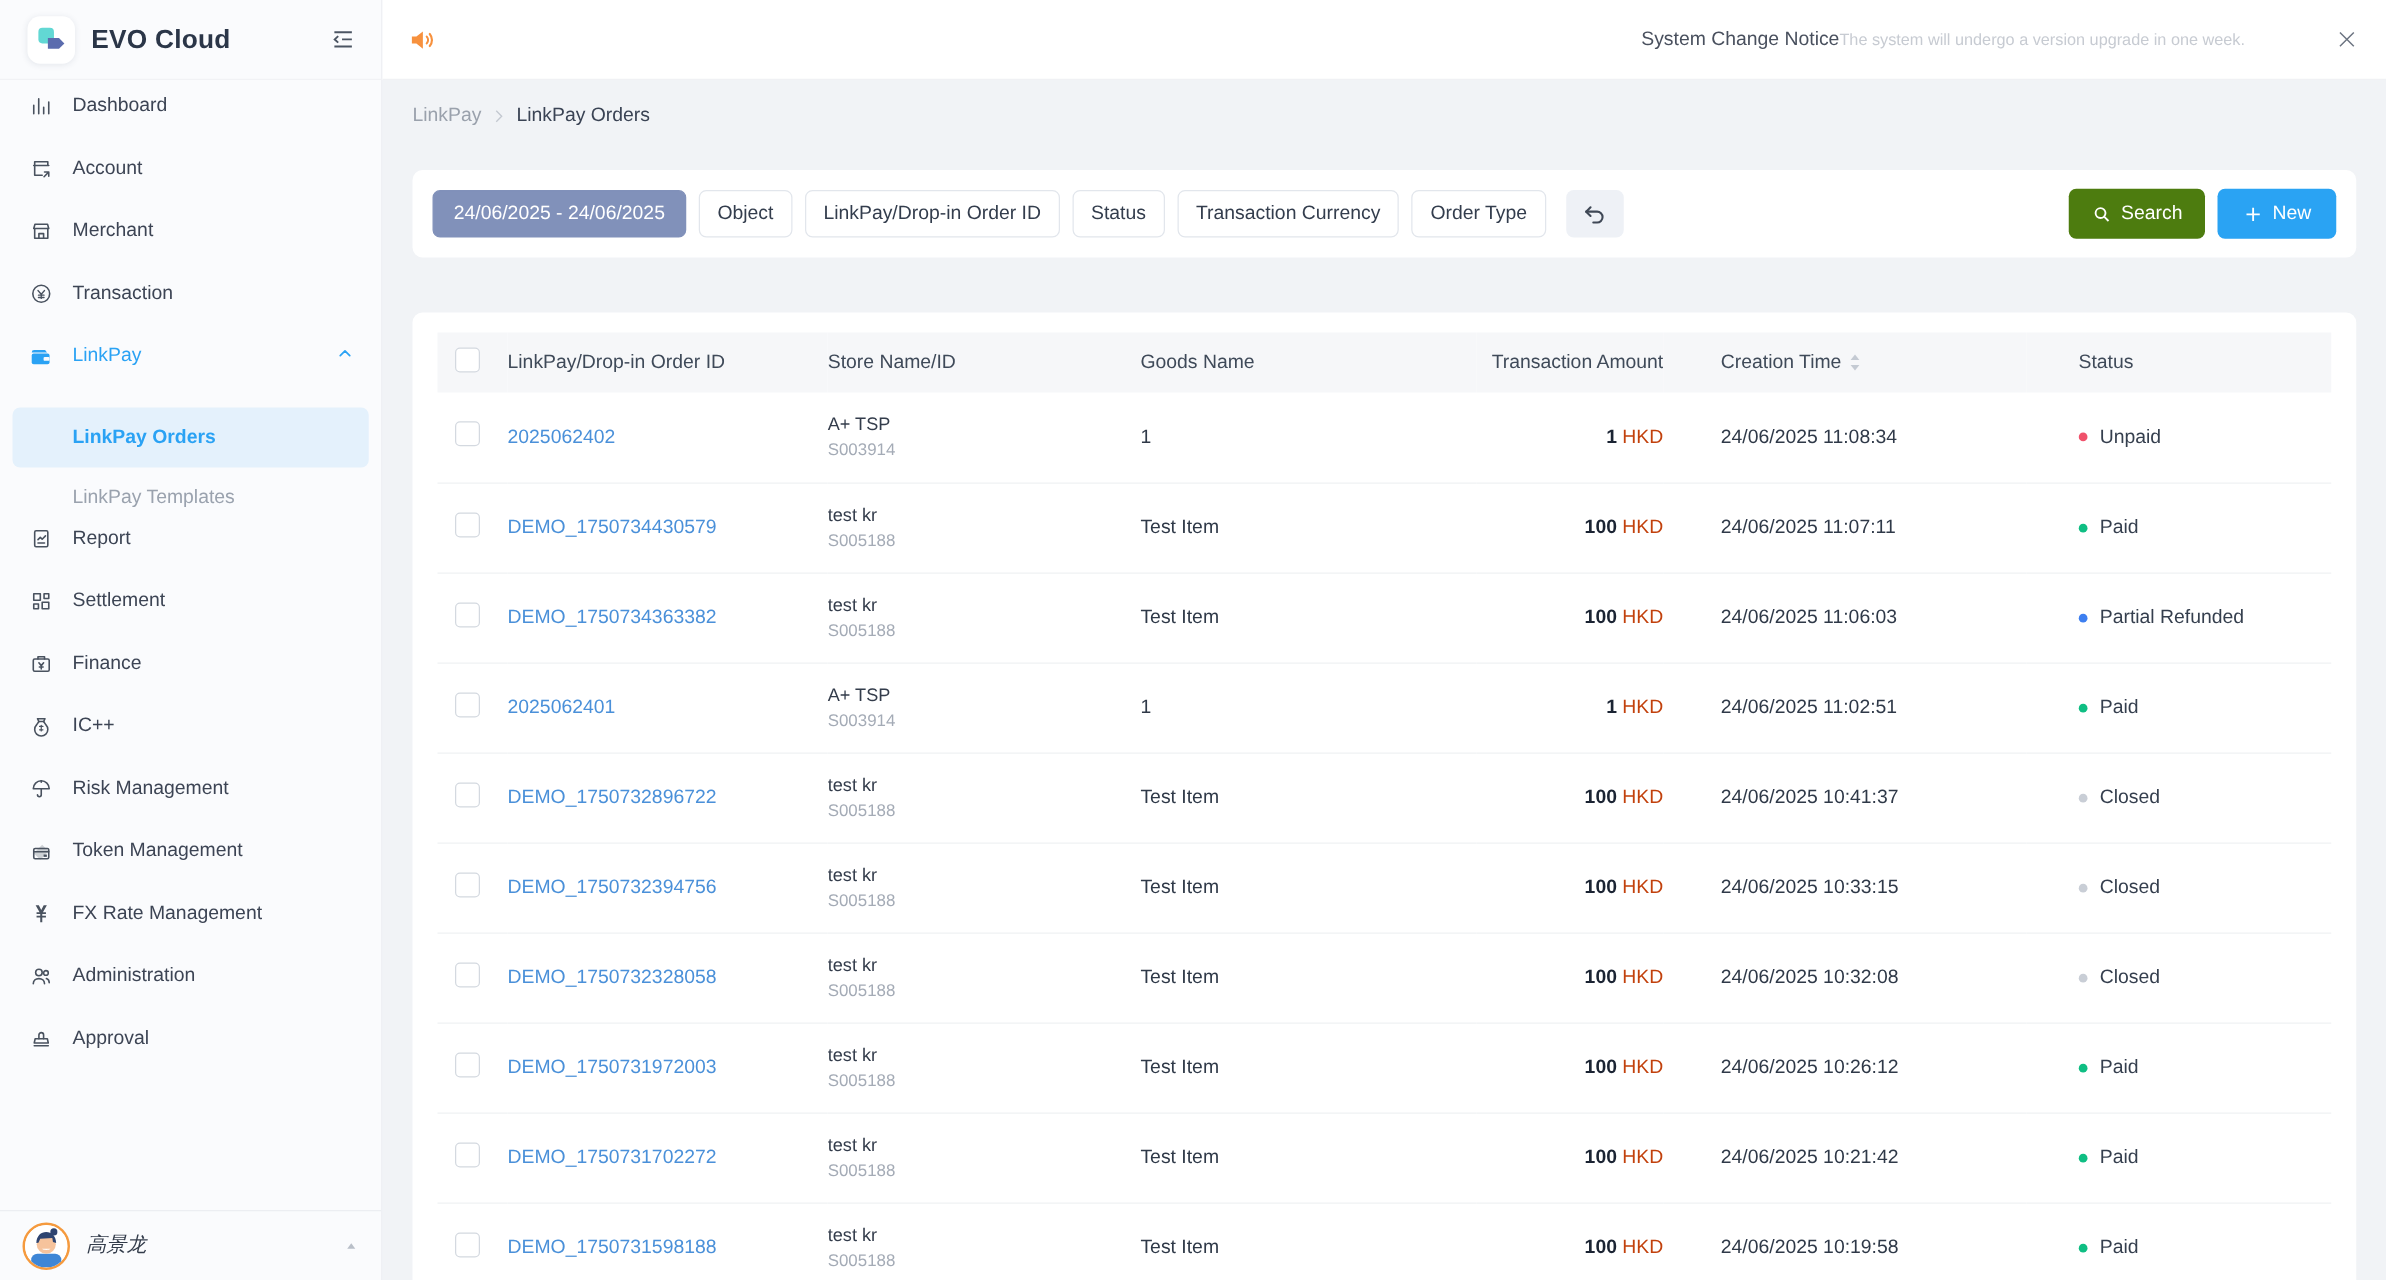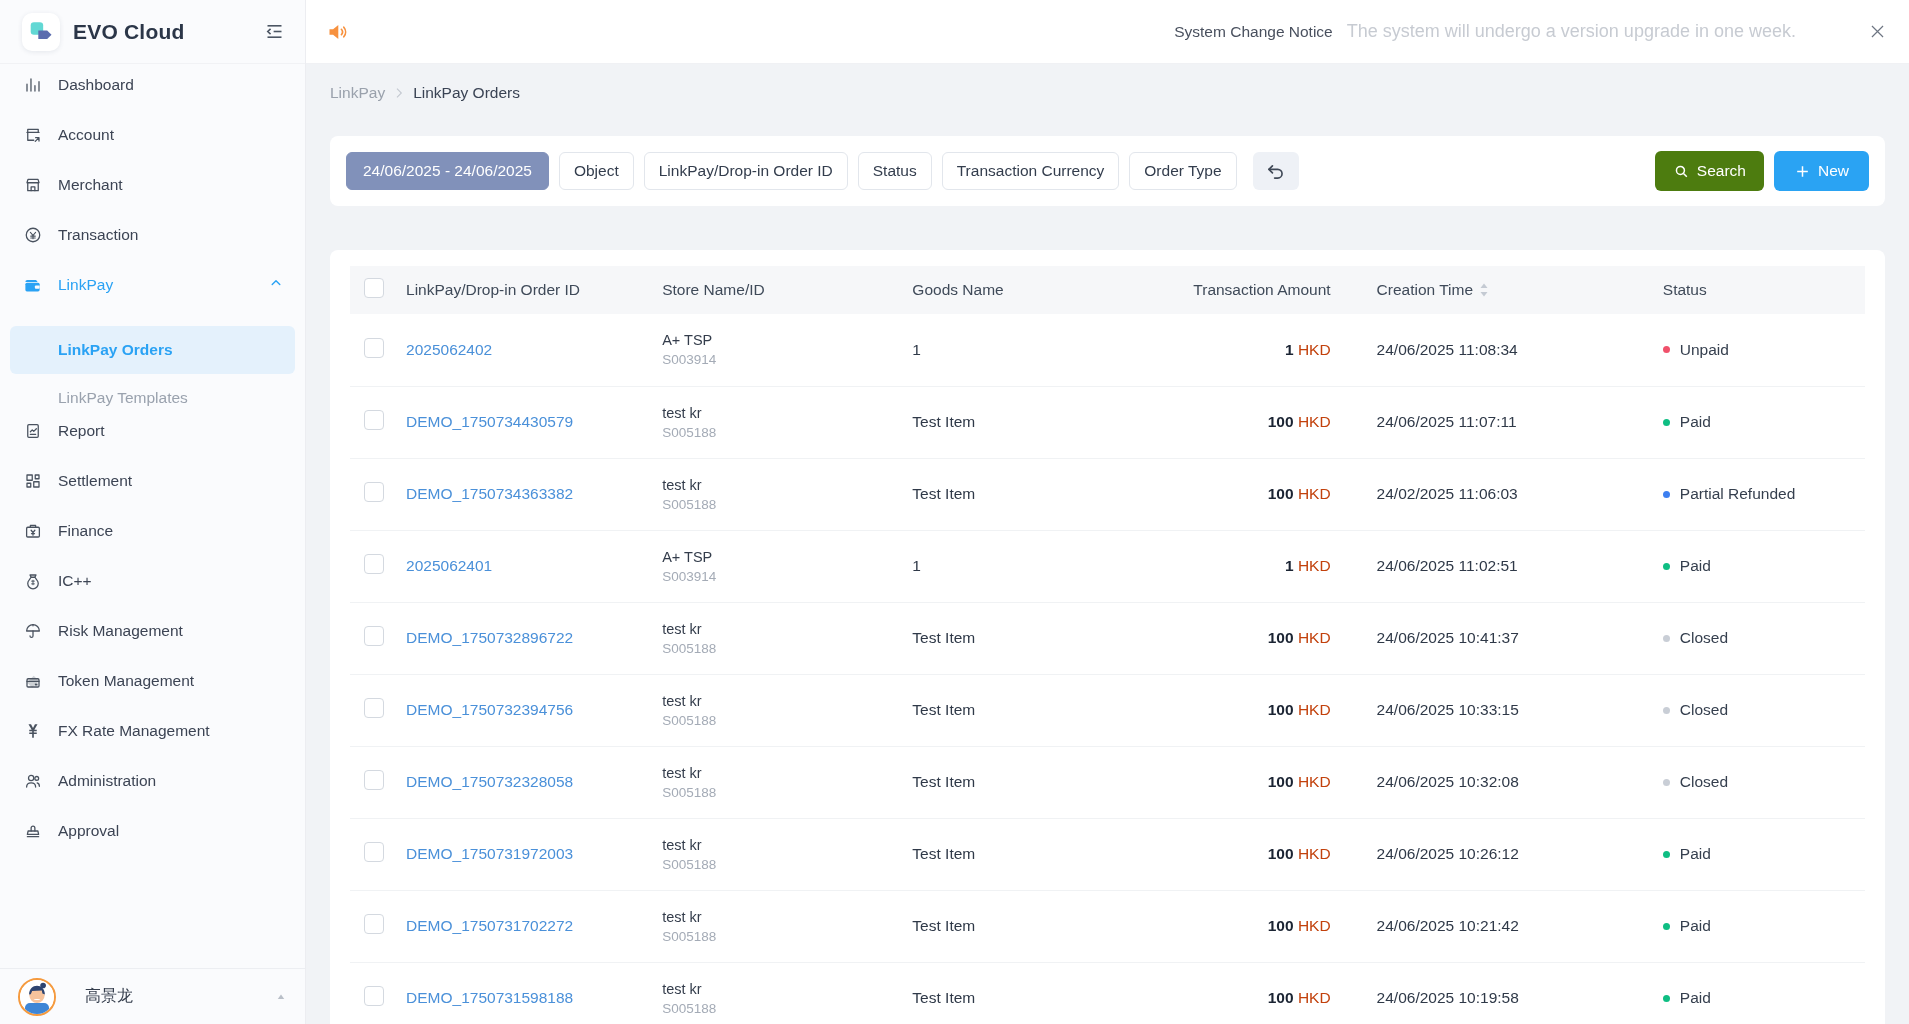--- a/index.html
+++ b/index.html
@@ -25,33 +25,33 @@
                font-size:15.5px; color:#3c4454; border-radius:6px; cursor:pointer; white-space:nowrap; }
   .menu-item .mi-icon { width:21px; display:flex; justify-content:center; color:#49525f; }
   .menu-item.is-active { color:#2aa2f4; }
   .menu-item.is-active .mi-icon { color:#2aa2f4; }
   .mi-chevron { margin-left:auto; }
   .sub-item { height:48px; display:flex; align-items:center; padding-left:48px; font-size:15.5px;
               border-radius:6px; color:#9aa2ae; cursor:pointer; white-space:nowrap; }
   .sub-item.is-active { background:#e4f1fc; color:#2aa2f4; font-weight:700; }
 
   .user-bar { height:56px; min-height:56px; border-top:1px solid #eceef2; display:flex;
-              align-items:center; gap:29px; padding:0 18px; cursor:pointer; }
+              align-items:center; gap:13px; padding:0 18px; cursor:pointer;font-style:italic; }
   .avatar { width:38px; height:38px; border-radius:50%; border:2px solid #f59a3e;
             background:#fff; overflow:hidden; display:flex; align-items:center; justify-content:center; }
   .user-name { font-size:16px; color:#333c4b; }
   .user-collapse { margin-left:auto; color:#b9bfc8; }
 
   
   .right-col { flex:1; min-width:0; display:flex; flex-direction:column; }
   .topbar { height:64px; min-height:64px; background:#fff; display:flex; align-items:center;
             padding:0 22px 0 20px; border-bottom:1px solid #f0f1f4; }
   .notice-group { margin-left:auto; display:flex; align-items:baseline; }
   .notice-label { font-size:15.5px; color:#49505e; }
-  .notice-text  { font-size:18px; color:#c7cbd2; margin-left:14px; }
+  .notice-text  { font-size:13px; color:#c7cbd2; }
   .notice-close { margin-left:72px; color:#6d7582; cursor:pointer; }
 
   .main { flex:1; min-height:0; overflow:hidden; padding:20px 24px 0; }
   .breadcrumb { display:flex; align-items:center; gap:6px; font-size:15.5px; }
   .crumb-parent { color:#9aa1ac; cursor:pointer; }
   .crumb-sep { color:#c3c8d0; display:flex; }
   .crumb-current { color:#3a4354; }
 
   .card { background:#fff; border-radius:8px; }
 
@@ -416,21 +416,21 @@
             </tr>
             <tr>
               <td class="cell-check"><span class="checkbox"></span></td>
               <td><span class="order-link">DEMO_1750734363382</span></td>
               <td>
                 <div class="store-name">test kr</div>
                 <div class="store-id">S005188</div>
               </td>
               <td>Test Item</td>
               <td class="col-amount"><span class="amount-num">100</span> <span class="amount-cur">HKD</span></td>
-              <td class="col-creation">24/02/2025 11:06:03</td>
+              <td class="col-creation">24/06/2025 11:06:03</td>
               <td class="col-status">
                 <span class="status-wrap">
                   <span class="status-dot" style="background:#3d7ff0"></span>
                   <span class="status-text">Partial Refunded</span>
                 </span>
               </td>
             </tr>
             <tr>
               <td class="cell-check"><span class="checkbox"></span></td>
               <td><span class="order-link">2025062401</span></td>

